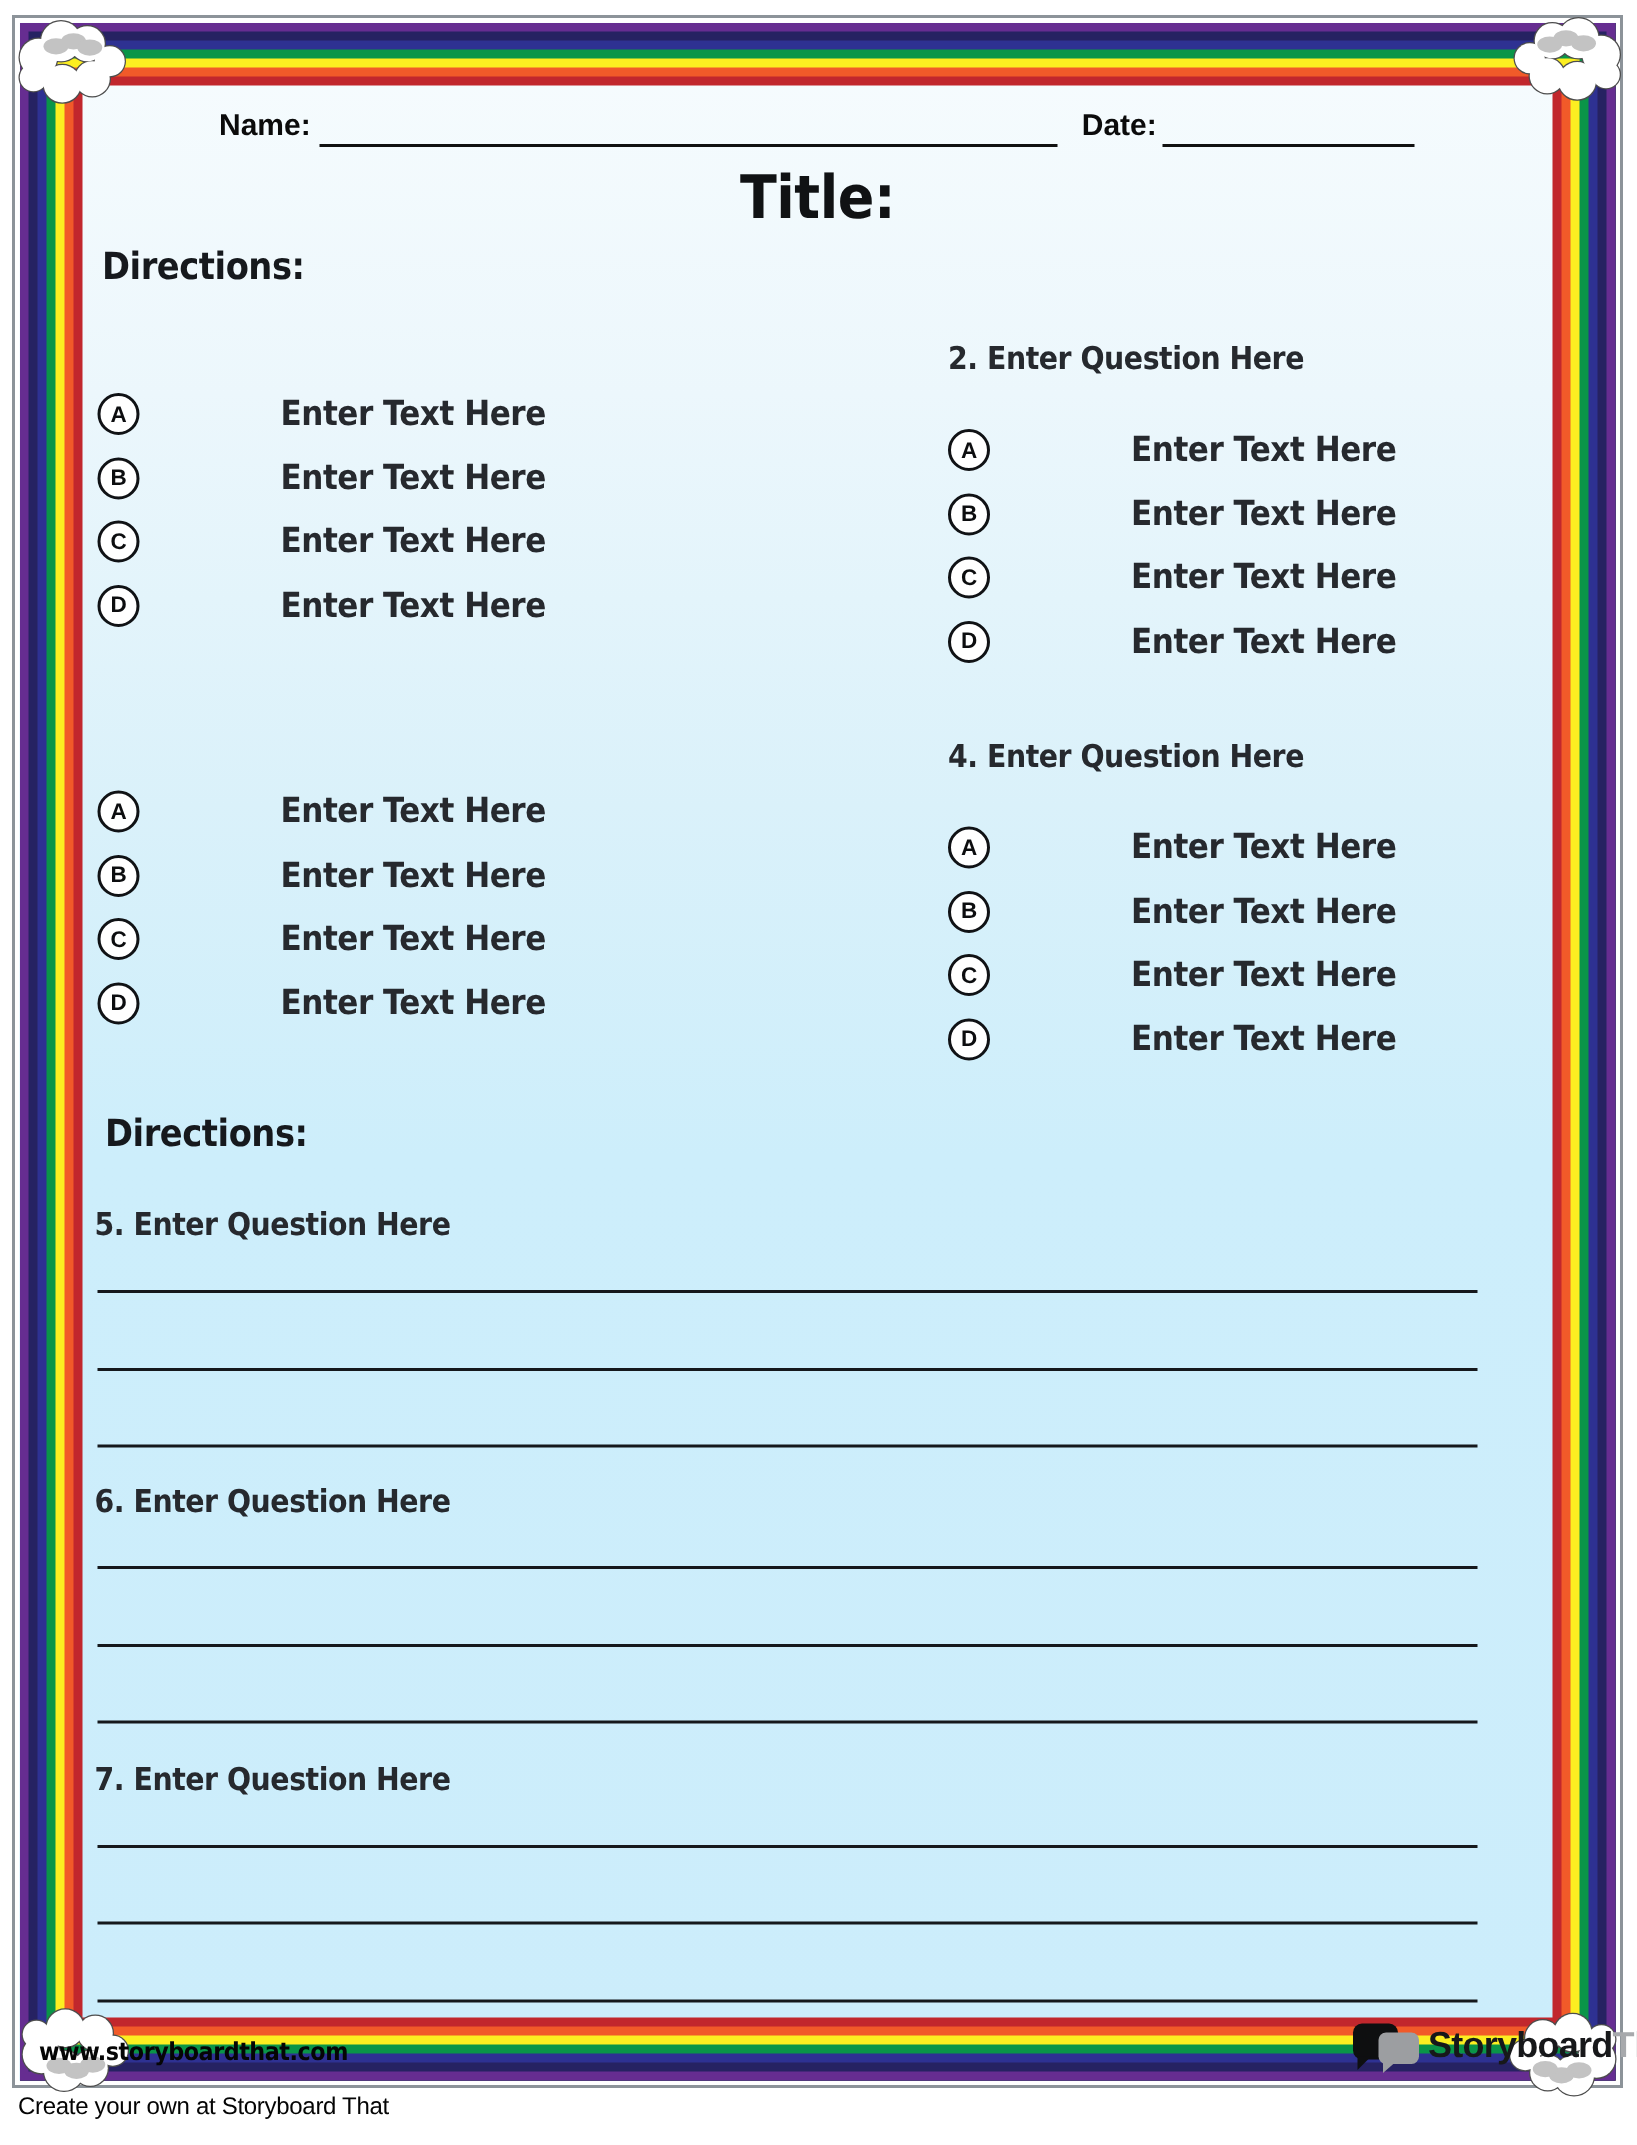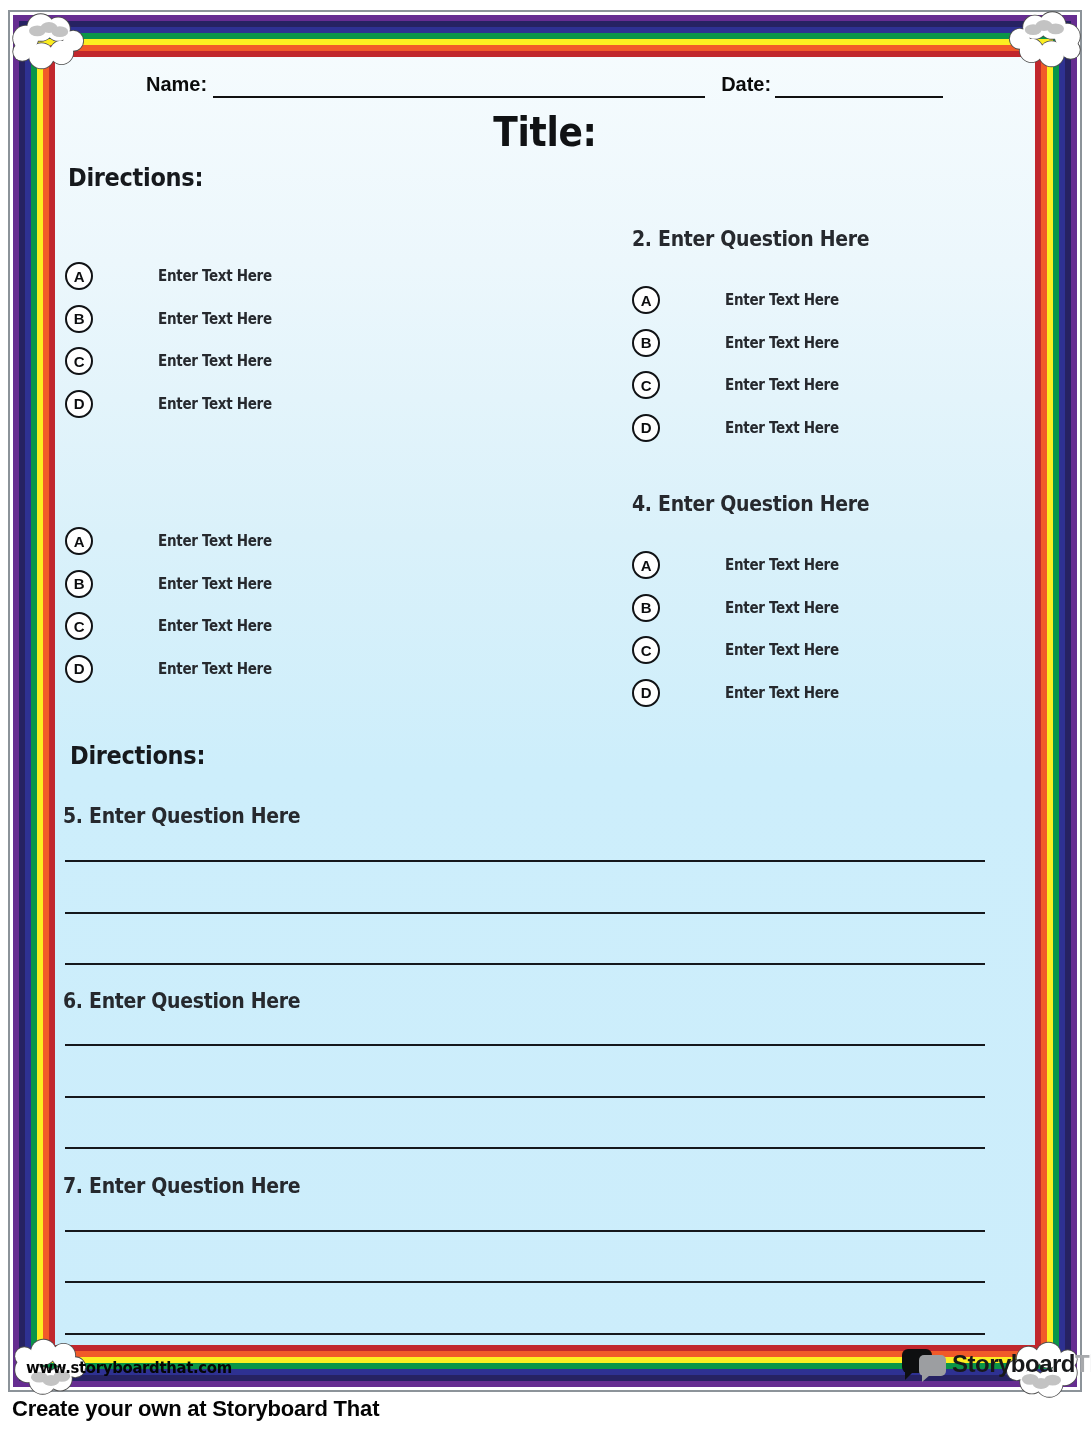--- a/index.html
+++ b/index.html
@@ -47,21 +47,21 @@
   .mcq-1 { left:52px;  top:212px; }
   .mcq-2 { left:619px; top:212px; }
   .mcq-3 { left:52px;  top:477px; }
   .mcq-4 { left:619px; top:477px; }
   .qhead { font-size:21px; line-height:24px; color:#26292e; }
   .choice { display:flex; align-items:center; height:28px; margin-top:14.5px; }
   .choice.first { margin-top:35px; }
   .bubble { flex:0 0 28px; width:28px; height:28px; border:2px solid #101215; border-radius:50%;
             background:#fff; display:flex; align-items:center; justify-content:center;
             font-family:"Liberation Sans", sans-serif; font-weight:bold; font-size:15px; color:#0c0d0f; }
-  .ctext { margin-left:65px; font-size:15px; color:#26292e; }
+  .ctext { margin-left:94px; font-size:23px; color:#26292e; }
 
   
   .oq-head { position:absolute; left:50px; font-size:21px; color:#26292e; }
   .oq5 { top:789px; } .oq6 { top:974px; } .oq7 { top:1159px; }
   .ansline { position:absolute; left:52px; width:920px; height:0; border-bottom:2px solid #15181c; }
 
   
   .cloud { position:absolute; width:86px; height:60px; z-index:4; }
   .cloud svg { width:100%; height:100%; }
   .cloud-tl { left:6px;   top:10px; }
@@ -75,21 +75,21 @@
   .bubble-black { position:absolute; left:0; top:2px; width:30px; height:24px; border-radius:6px; background:#0e0f10; }
   .bubble-black::after { content:""; position:absolute; left:3px; bottom:-7px; width:0; height:0;
       border-top:9px solid #0e0f10; border-right:9px solid transparent; }
   .bubble-gray { position:absolute; left:17px; top:8px; width:27px; height:21px; border-radius:5px; background:#9c9ea1; }
   .bubble-gray::after { content:""; position:absolute; left:3px; bottom:-6px; width:0; height:0;
       border-top:7px solid #9c9ea1; border-right:8px solid transparent; }
   .logo-text { position:absolute; left:50px; top:3px; font-weight:bold; font-size:24px; letter-spacing:-0.5px; white-space:nowrap; }
   .logo-primary { color:#17181a; }
   .logo-secondary { color:#a7a9ac; }
 
-  .footer-note { position:absolute; left:12px; top:1396px; font-weight:bold; font-size:22px; color:#040404; letter-spacing:-0.2px; }
+  .footer-note { position:absolute; left:12px; top:1396px; font-weight:normal; font-size:16px; color:#040404; letter-spacing:-0.2px; }
 </style>
 </head>
 <body>
 
 <div class="canvas">
 
   <div class="sheet">
     <div class="rainbow">
 
       <div class="iden-row">

